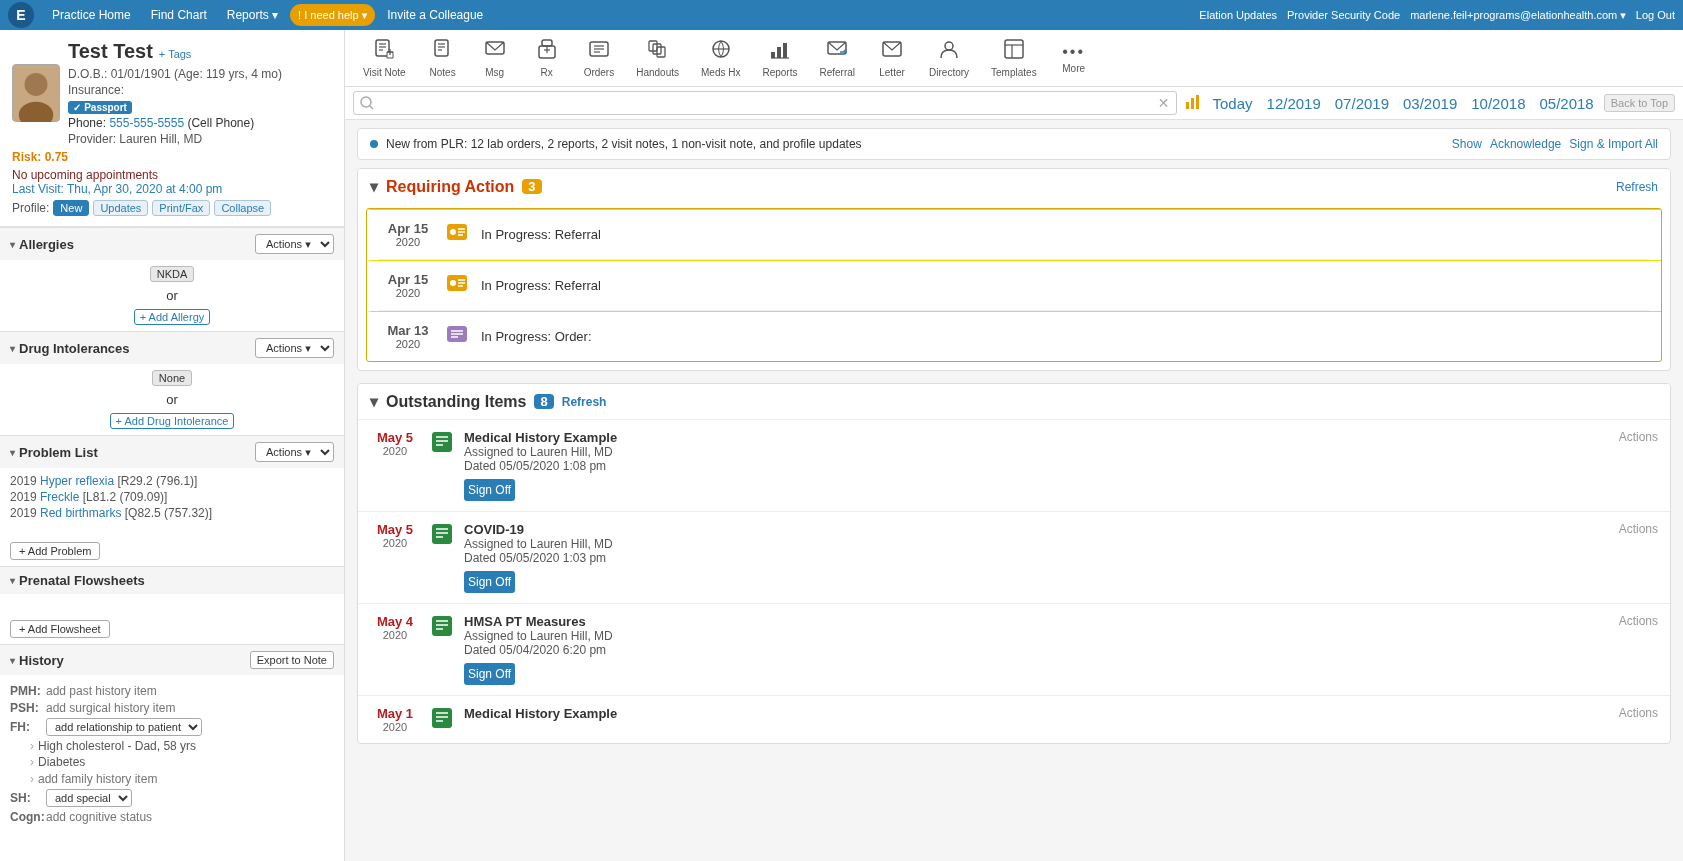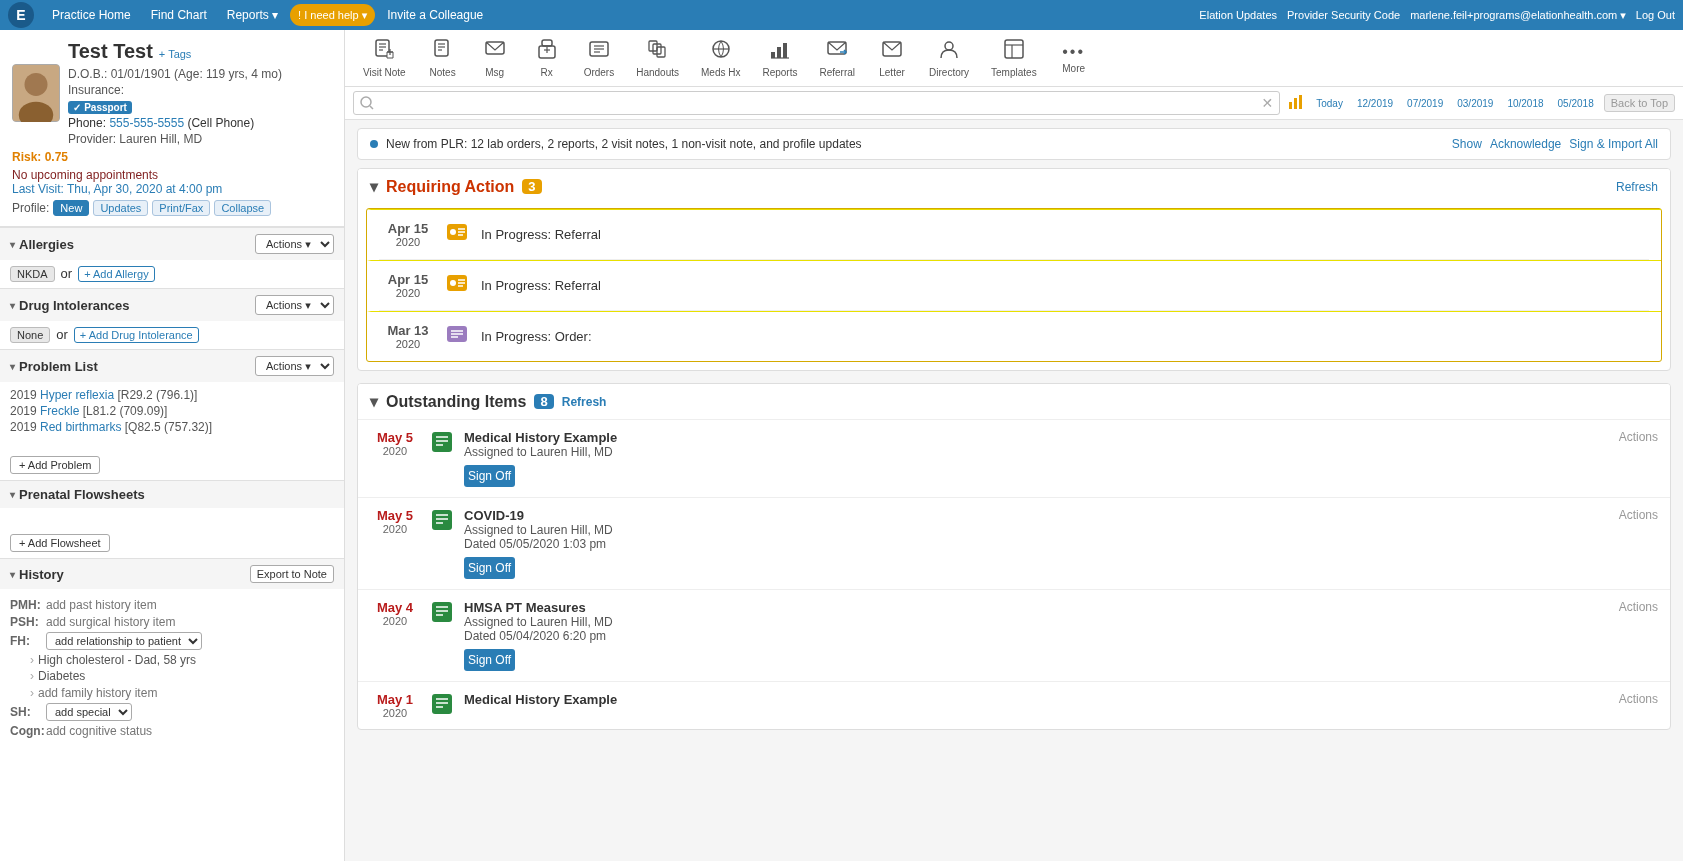--- a/index.html
+++ b/index.html
@@ -107,21 +107,21 @@
     }
     .section-chevron { font-size: 10px; color: #666; }
     .section-body { padding: 6px 10px; }
     .actions-dropdown {
       background: white; border: 1px solid #aaa;
       border-radius: 3px; padding: 2px 6px; font-size: 11px;
       cursor: pointer; color: #333;
     }
 
     
-    .allergy-row { display: flex; align-items: flex-start; gap: 6px; }
+    .allergy-row { display: flex; align-items: center; gap: 6px; flex-direction: column; }
     .allergy-badge {
       background: #e8e8e8; border: 1px solid #bbb;
       border-radius: 3px; padding: 1px 6px; font-size: 11px;
     }
     .add-link { color: #2a7db5; font-size: 11px; cursor: pointer; border: 1px solid #2a7db5; border-radius: 3px; padding: 1px 5px; }
 
     
     .problem-item { font-size: 12px; margin-bottom: 2px; color: #555; }
     .problem-item .code { color: #2a7db5; cursor: pointer; }
     .add-problem-btn {
@@ -176,21 +176,21 @@
     .search-input-wrap {
       flex: 1; display: flex; align-items: center;
       border: 1px solid #ccc; border-radius: 3px;
       padding: 3px 6px; background: white;
     }
     .search-input { border: none; outline: none; flex: 1; font-size: 12px; }
     .search-clear { color: #aaa; cursor: pointer; font-size: 14px; }
     .timeline-nav { display: flex; align-items: center; gap: 6px; font-size: 11px; }
     .timeline-icon { color: #e8a000; font-size: 14px; }
     .timeline-btn {
-      color: #2a7db5; cursor: pointer; font-size: 10px;
+      color: #2a7db5; cursor: pointer; font-size: 15px;
       text-decoration: none; padding: 2px 4px;
     }
     .back-to-top-btn {
       color: #999; cursor: pointer; font-size: 11px;
       padding: 2px 6px; border: 1px solid #ccc; border-radius: 3px;
     }
 
     
     .content-area { flex: 1; overflow-y: auto; padding: 8px 12px; background: #f5f5f5; }
 
@@ -720,20 +720,21 @@
               <svg width="24" height="24" viewBox="0 0 24 24">
                   <rect x="2" y="2" width="20" height="20" rx="3" fill="#2a8a40"></rect>
                   <line x1="6" y1="7" x2="18" y2="7" stroke="white" stroke-width="1.5"></line>
                   <line x1="6" y1="11" x2="18" y2="11" stroke="white" stroke-width="1.5"></line>
                   <line x1="6" y1="15" x2="13" y2="15" stroke="white" stroke-width="1.5"></line>
                 </svg>
             </span>
             <div class="item-details">
               <div class="item-title">Medical History Example</div>
               <div class="item-assigned">Assigned to Lauren Hill, MD</div>
+              <div class="item-dated">Dated 05/05/2020 1:08 pm</div>
               <button class="sign-off-btn">Sign Off</button>
             </div>
             <span class="item-actions-link">Actions</span>
           </div>
         </div>
 
         <div style="border-top: 1px solid #eee; padding: 10px 12px;">
           <div style="display:flex; align-items:flex-start; gap:10px;">
             <div class="item-date-col">
               <div class="item-date-month">May 5</div>

